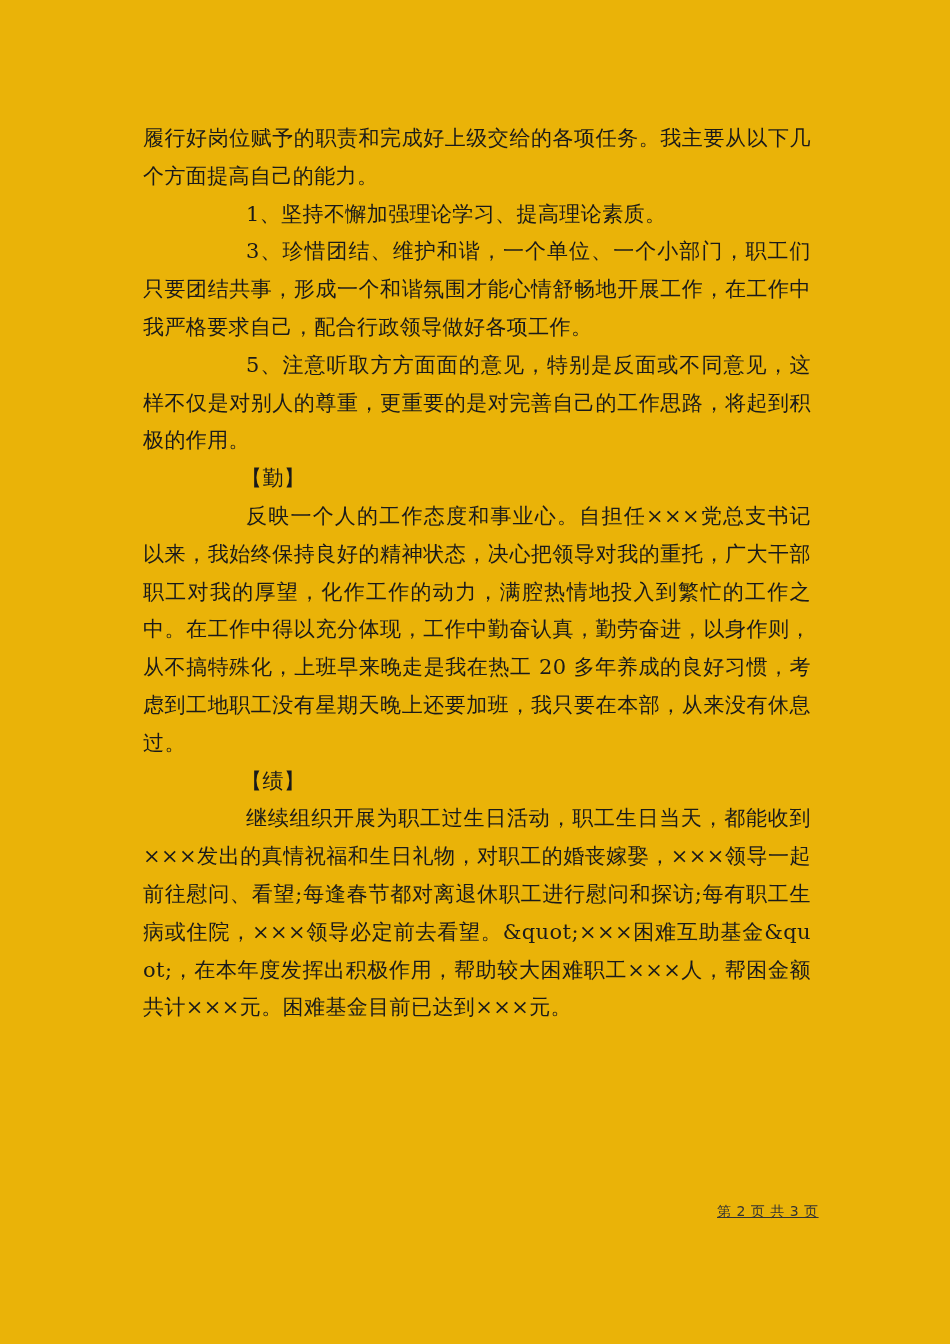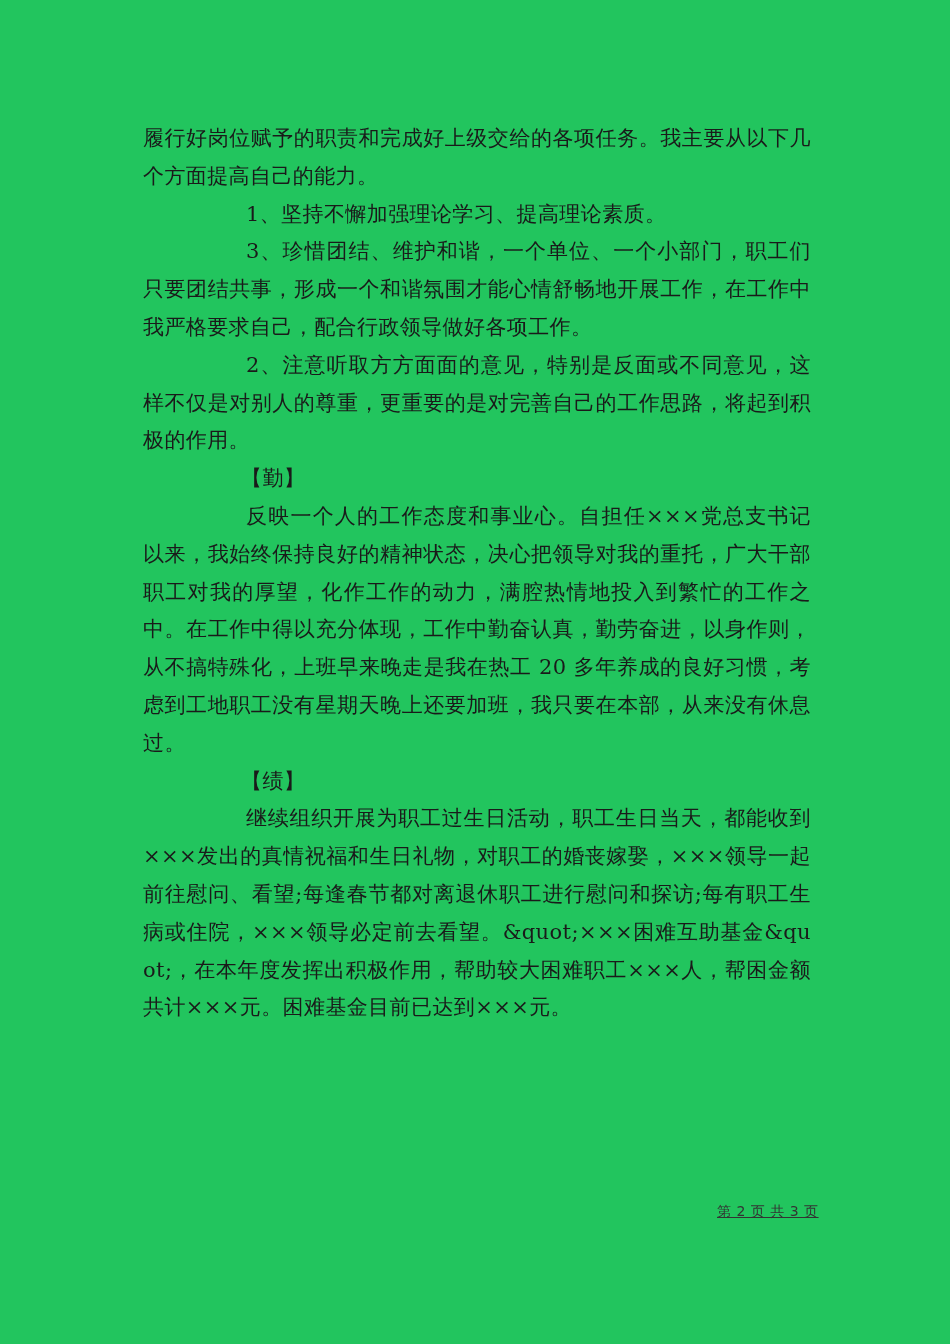--- a/index.html
+++ b/index.html
@@ -12,21 +12,21 @@
       height: 1344px;
       position: relative;
       overflow: hidden;
     }
     .page {
       position: absolute;
       left: 0;
       top: 0;
       width: 950px;
       height: 1344px;
-      background: #22c55e;
+      background: #eab308;
     }
     .content {
       position: absolute;
       left: 143px;
       top: 120px;
       width: 668px;
       font-family: "DejaVu Serif", "Liberation Serif", serif;
       font-size: 21px;
       line-height: 37.8px;
       color: #1a1a1a;
@@ -58,20 +58,20 @@
     }
   </style>
 </head>
 <body>
 
 <div class="page">
   <div class="content">
     <p class="para">履行好岗位赋予的职责和完成好上级交给的各项任务。我主要从以下几个方面提高自己的能力。</p>
     <p class="para indent">1、坚持不懈加强理论学习、提高理论素质。</p>
     <p class="para indent">3、珍惜团结、维护和谐，一个单位、一个小部门，职工们只要团结共事，形成一个和谐氛围才能心情舒畅地开展工作，在工作中我严格要求自己，配合行政领导做好各项工作。</p>
-    <p class="para indent">2、注意听取方方面面的意见，特别是反面或不同意见，这样不仅是对别人的尊重，更重要的是对完善自己的工作思路，将起到积极的作用。</p>
+    <p class="para indent">5、注意听取方方面面的意见，特别是反面或不同意见，这样不仅是对别人的尊重，更重要的是对完善自己的工作思路，将起到积极的作用。</p>
     <p class="heading">【勤】</p>
     <p class="para indent">反映一个人的工作态度和事业心。自担任×××党总支书记以来，我始终保持良好的精神状态，决心把领导对我的重托，广大干部职工对我的厚望，化作工作的动力，满腔热情地投入到繁忙的工作之中。在工作中得以充分体现，工作中勤奋认真，勤劳奋进，以身作则，从不搞特殊化，上班早来晚走是我在热工 20 多年养成的良好习惯，考虑到工地职工没有星期天晚上还要加班，我只要在本部，从来没有休息过。</p>
     <p class="heading">【绩】</p>
     <p class="para indent">继续组织开展为职工过生日活动，职工生日当天，都能收到×××发出的真情祝福和生日礼物，对职工的婚丧嫁娶，×××领导一起前往慰问、看望;每逢春节都对离退休职工进行慰问和探访;每有职工生病或住院，×××领导必定前去看望。&amp;quot;×××困难互助基金&amp;quot;，在本年度发挥出积极作用，帮助较大困难职工×××人，帮困金额共计×××元。困难基金目前已达到×××元。</p>
   </div>
   <div class="footer">第 2 页 共 3 页</div>
 </div>
 
 </body></html>

